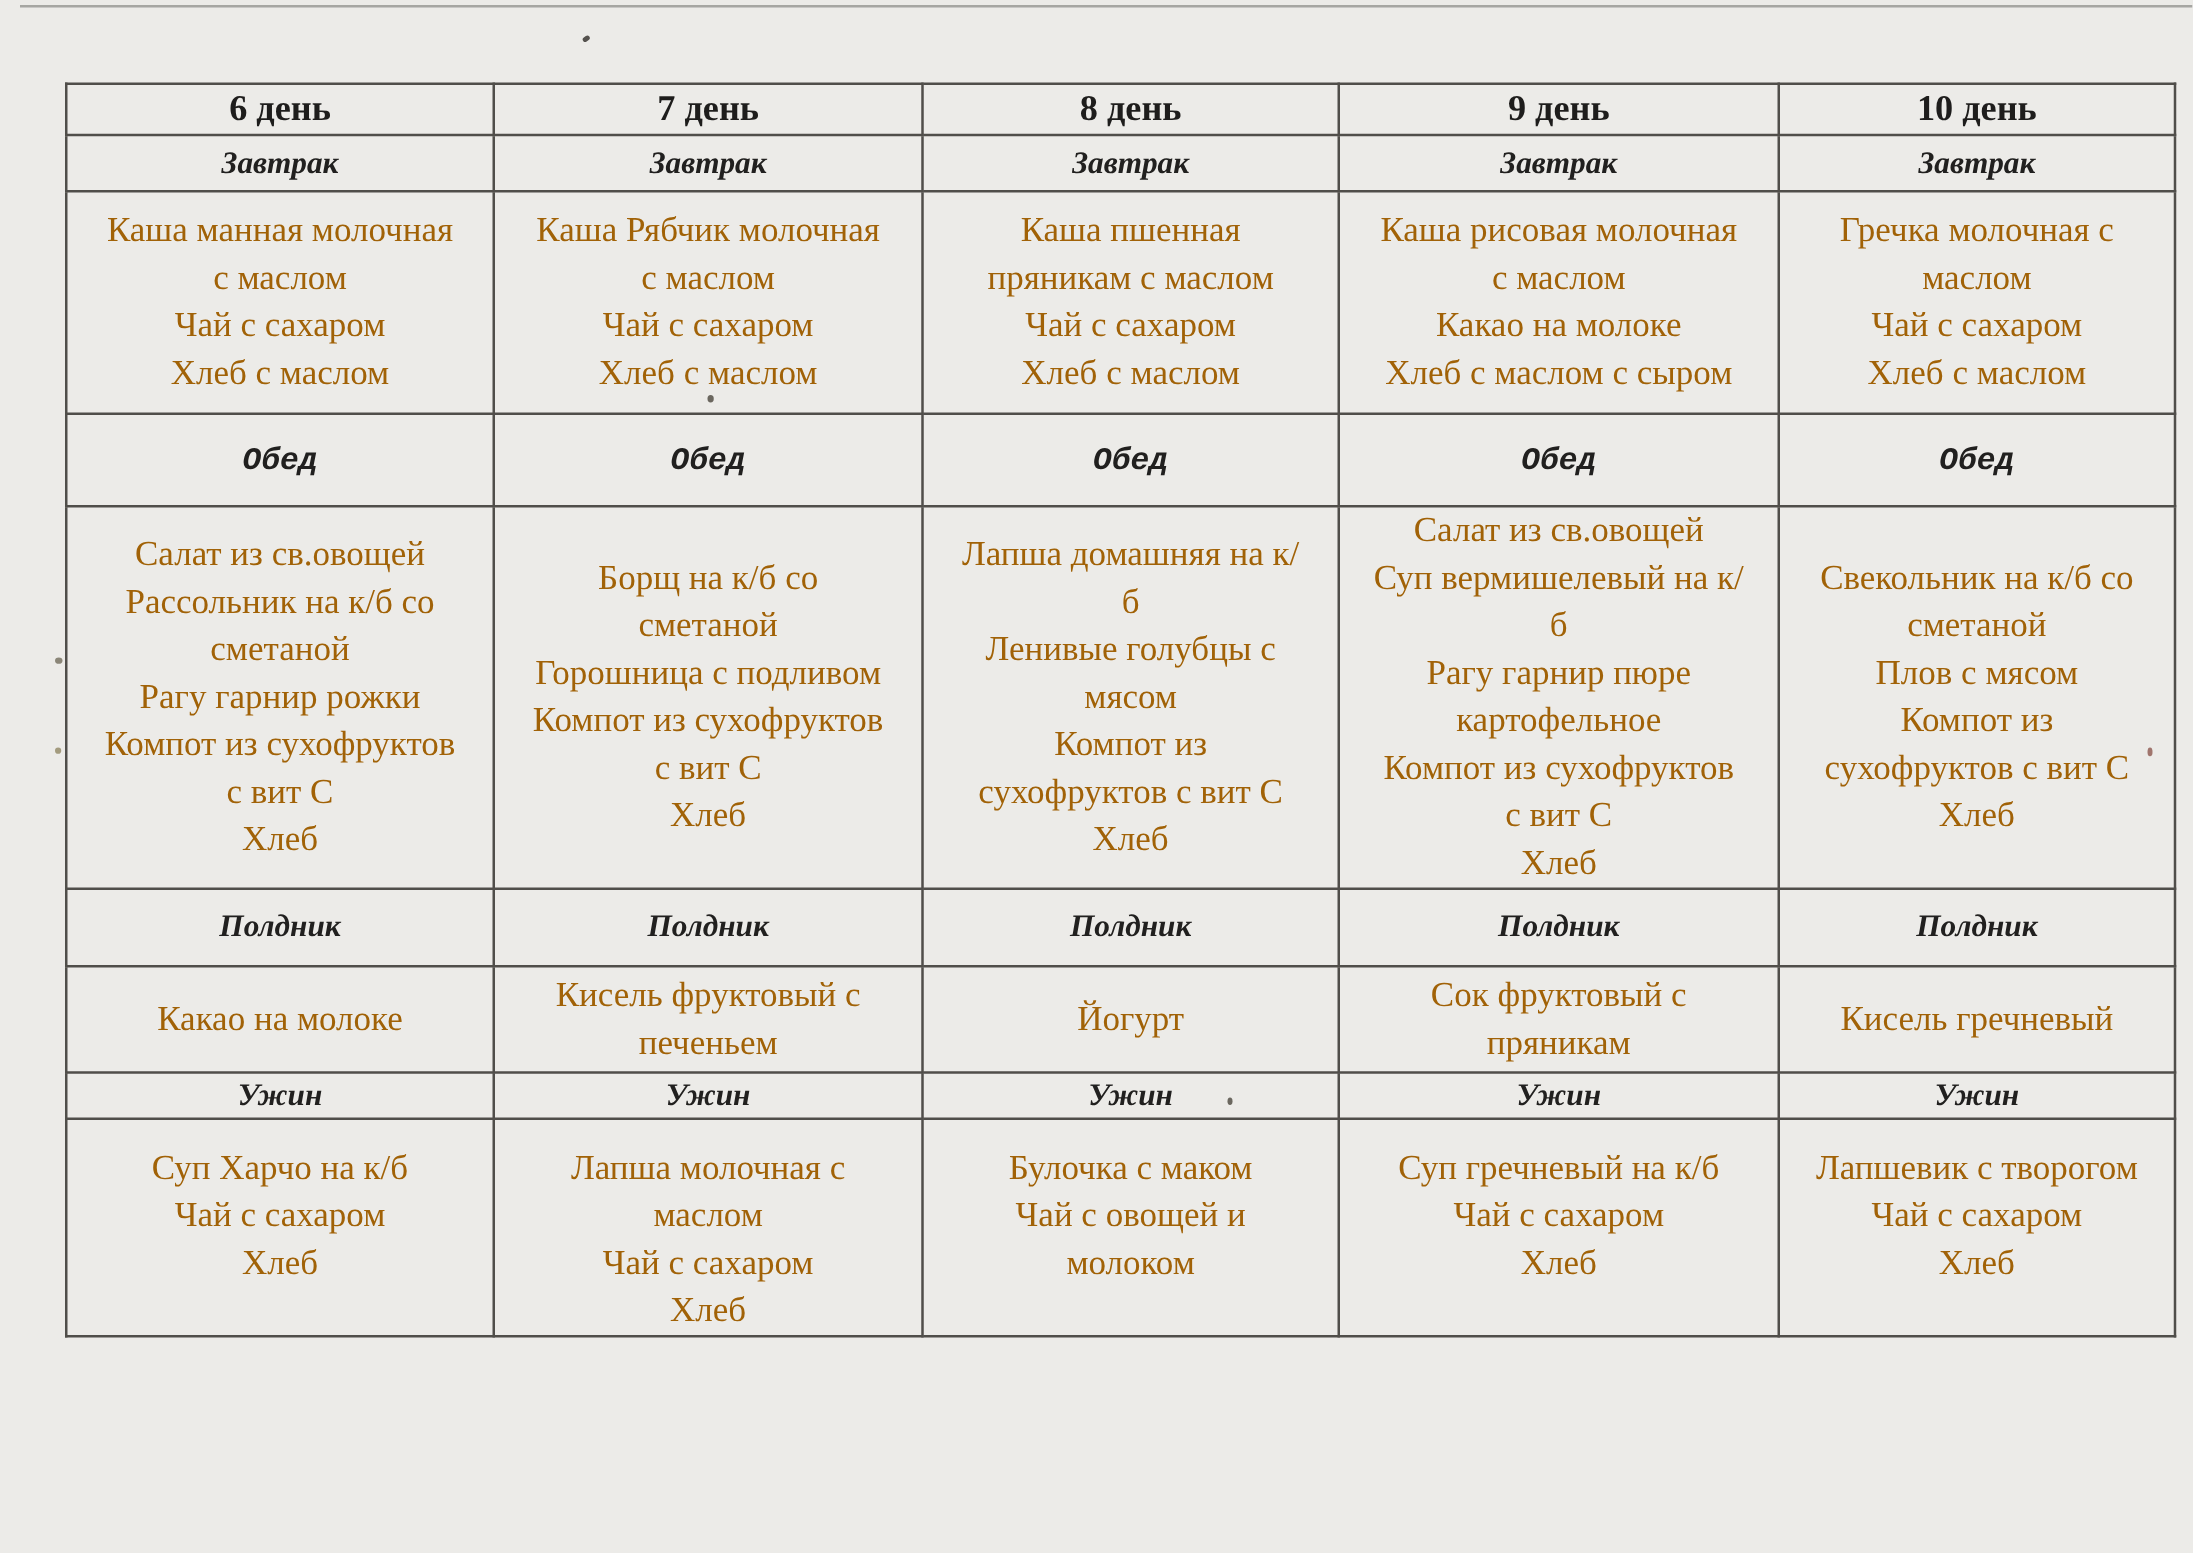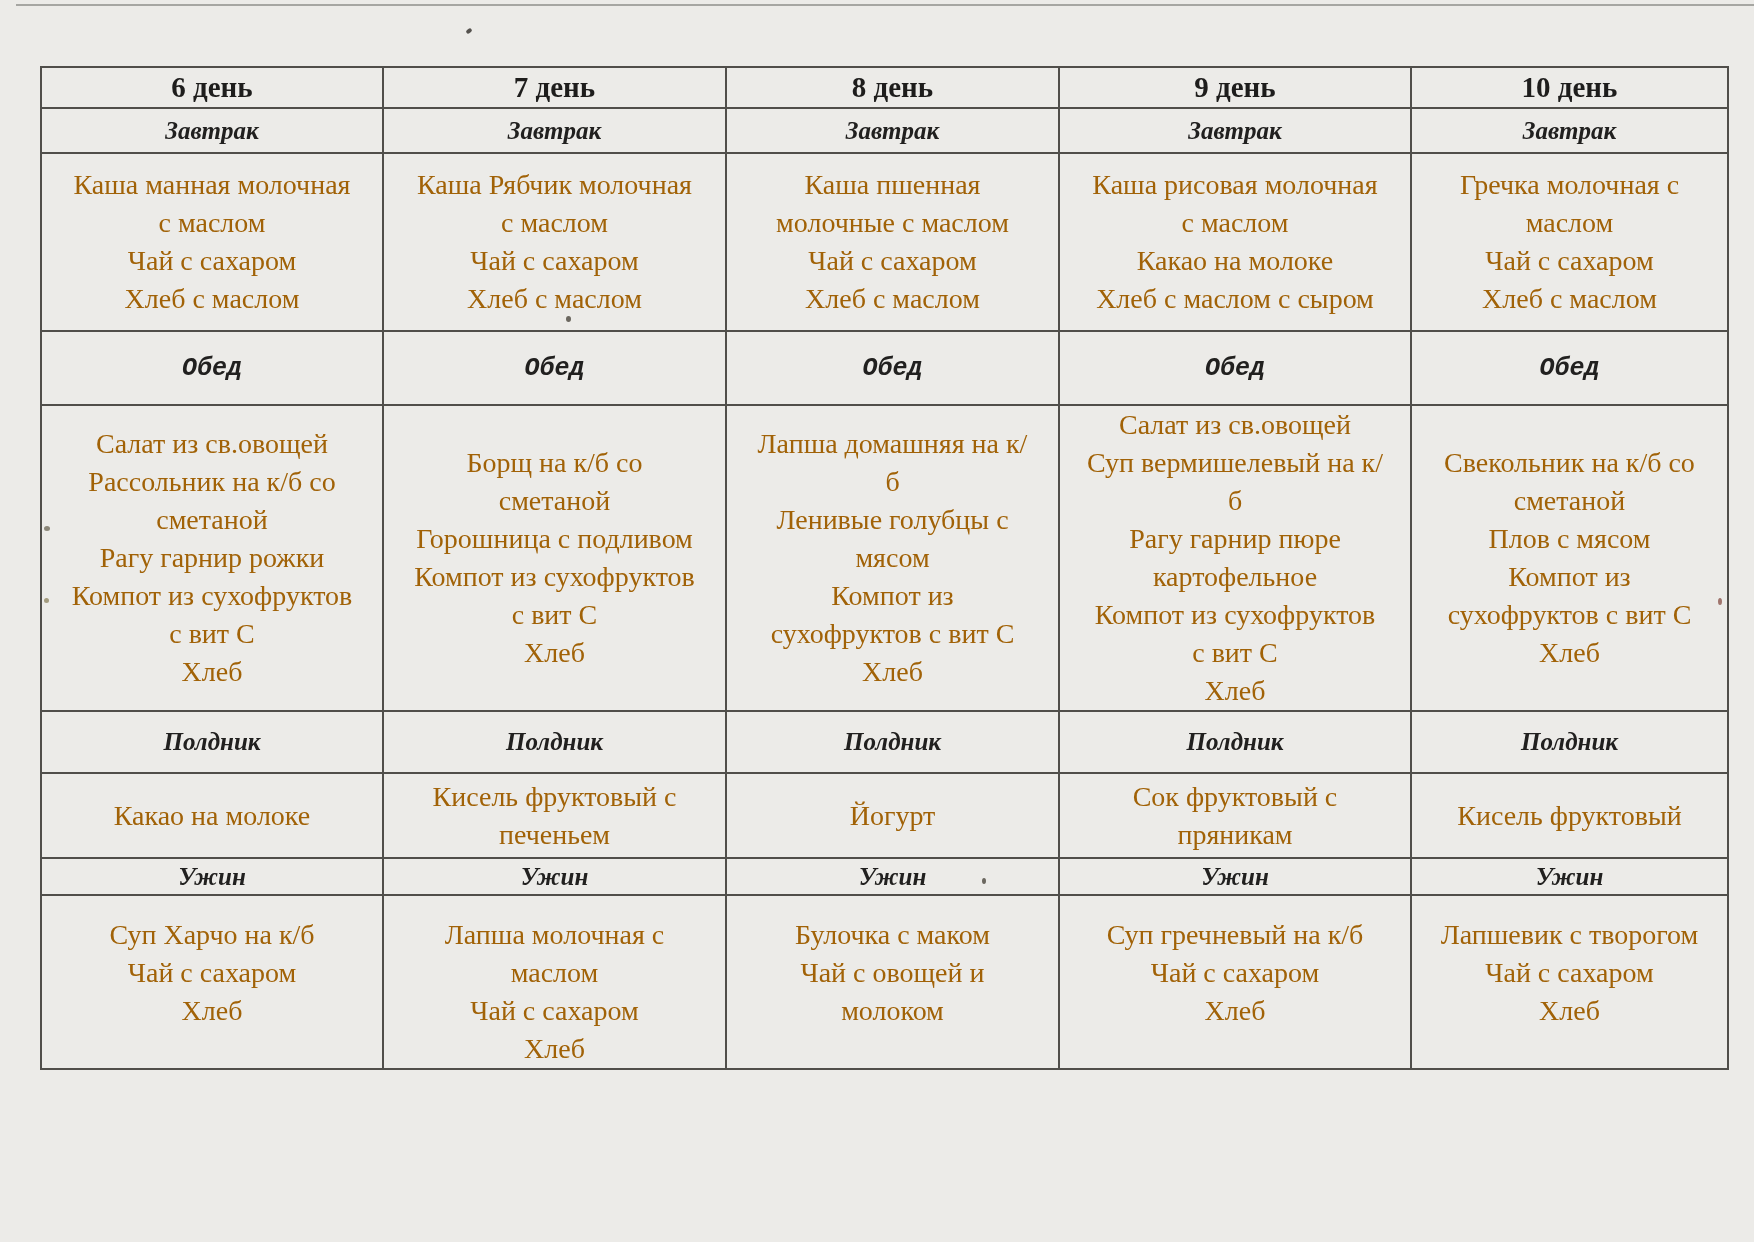--- a/index.html
+++ b/index.html
@@ -10,21 +10,21 @@
     position:relative;overflow:hidden;
     color:#262524;
   }
   .page{position:absolute;inset:0;}
   .scan-top-line{
     position:absolute;top:4px;left:16px;width:1738px;height:2px;
     background:#8f8f8b;opacity:.75;
   }
   .speckle{position:absolute;border-radius:50%;}
   table.menu{
-    position:absolute;left:40px;top:66px;
+    position:absolute;left:52px;top:66px;
     border-collapse:collapse;table-layout:fixed;
     width:1687px;
     background:transparent;
   }
   .menu td{
     border:2px solid #504e4a;
     text-align:center;vertical-align:middle;
     padding:0 26px;
     overflow:hidden;
   }
@@ -94,21 +94,21 @@
             <div class="dish">Каша манная молочная с маслом</div>
             <div class="dish">Чай с сахаром</div>
             <div class="dish">Хлеб с маслом</div>
           </td>
       <td class="meal-cell">
             <div class="dish">Каша Рябчик молочная с маслом</div>
             <div class="dish">Чай с сахаром</div>
             <div class="dish">Хлеб с маслом</div>
           </td>
       <td class="meal-cell">
-            <div class="dish">Каша пшенная молочные с маслом</div>
+            <div class="dish">Каша пшенная пряникам с маслом</div>
             <div class="dish">Чай с сахаром</div>
             <div class="dish">Хлеб с маслом</div>
           </td>
       <td class="meal-cell">
             <div class="dish">Каша рисовая молочная с маслом</div>
             <div class="dish">Какао на молоке</div>
             <div class="dish">Хлеб с маслом с сыром</div>
           </td>
       <td class="meal-cell">
             <div class="dish">Гречка молочная с маслом</div>
@@ -175,21 +175,21 @@
       <td class="meal-cell">
             <div class="dish">Кисель фруктовый с печеньем</div>
           </td>
       <td class="meal-cell">
             <div class="dish">Йогурт</div>
           </td>
       <td class="meal-cell">
             <div class="dish">Сок фруктовый с пряникам</div>
           </td>
       <td class="meal-cell">
-            <div class="dish">Кисель фруктовый</div>
+            <div class="dish">Кисель гречневый</div>
           </td>
     </tr>
 
     <tr class="row-dinner-label">
       <td class="meal-label">Ужин</td>
       <td class="meal-label">Ужин</td>
       <td class="meal-label">Ужин</td>
       <td class="meal-label">Ужин</td>
       <td class="meal-label">Ужин</td>
     </tr>

